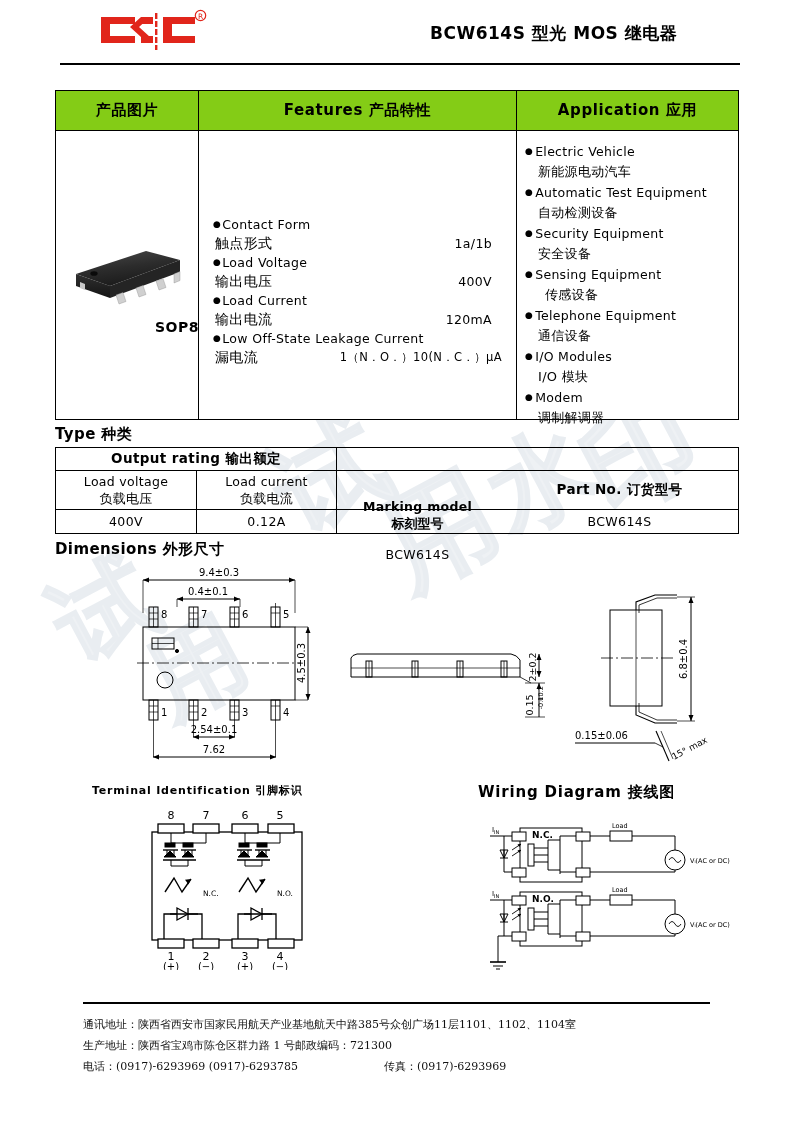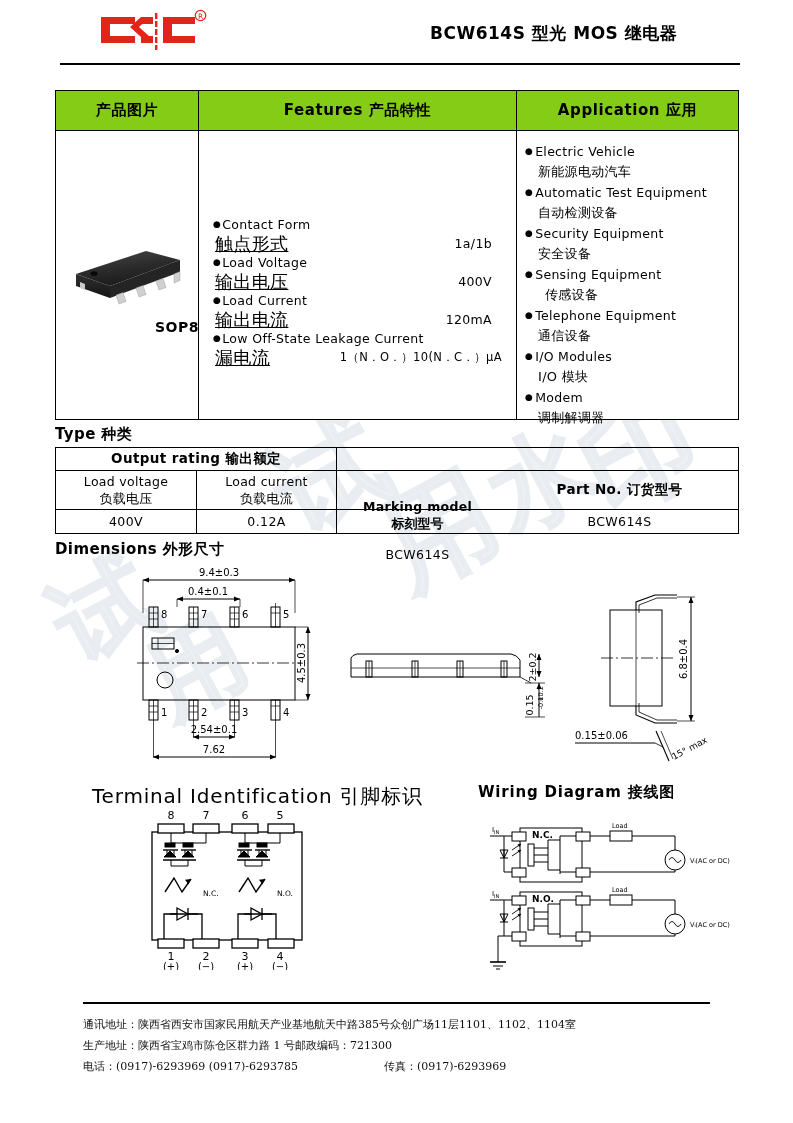--- a/index.html
+++ b/index.html
@@ -67,21 +67,21 @@
 
   
   #feat-list {
     position:relative; padding:84px 10px 0 14px;
     font-size:12.5px; line-height:19px; letter-spacing:.35px;
   }
   .feat-row { position:relative; height:19px; white-space:nowrap; }
   .feat-bullet { font-size:9px; vertical-align:2px; margin-right:1px; }
   .feat-val { position:absolute; right:14px; top:0; }
   .feat-val.wide { right:4px; }
-  .feat-cn { padding-left:2px; font-size:18px;text-decoration:underline; }
+  .feat-cn { padding-left:2px; font-size:14px; }
 
   
   #app-list {
     padding:10px 4px 0 8px; font-size:12.5px; line-height:20px; letter-spacing:.3px;
   }
   .app-en { white-space:nowrap; }
   .app-cn { padding-left:13px; font-size:13px; white-space:nowrap; }
   .app-bullet { font-size:9px; vertical-align:2px; margin-right:2px;}
 
   
@@ -111,21 +111,21 @@
 
   
   #dim-heading {
     position:absolute; left:55px; top:540px; font-size:15px; font-weight:700;
     letter-spacing:.4px; z-index:10;
   }
   #dim-draw { position:absolute; left:55px; top:555px; width:684px; height:215px; z-index:8;}
 
   
   #term-heading {
-    position:absolute; left:92px; top:783px; font-size:20px; font-weight:400;
+    position:absolute; left:92px; top:783px; font-size:11px; font-weight:700;
     letter-spacing:.8px; z-index:10;
   }
   #wire-heading {
     position:absolute; left:478px; top:783px; font-size:15px; font-weight:700;
     letter-spacing:.8px; z-index:10;
   }
   #term-draw { position:absolute; left:110px; top:810px; width:260px; height:160px; z-index:8;}
   #wire-draw { position:absolute; left:470px; top:810px; width:270px; height:165px; z-index:8;}
 
   

